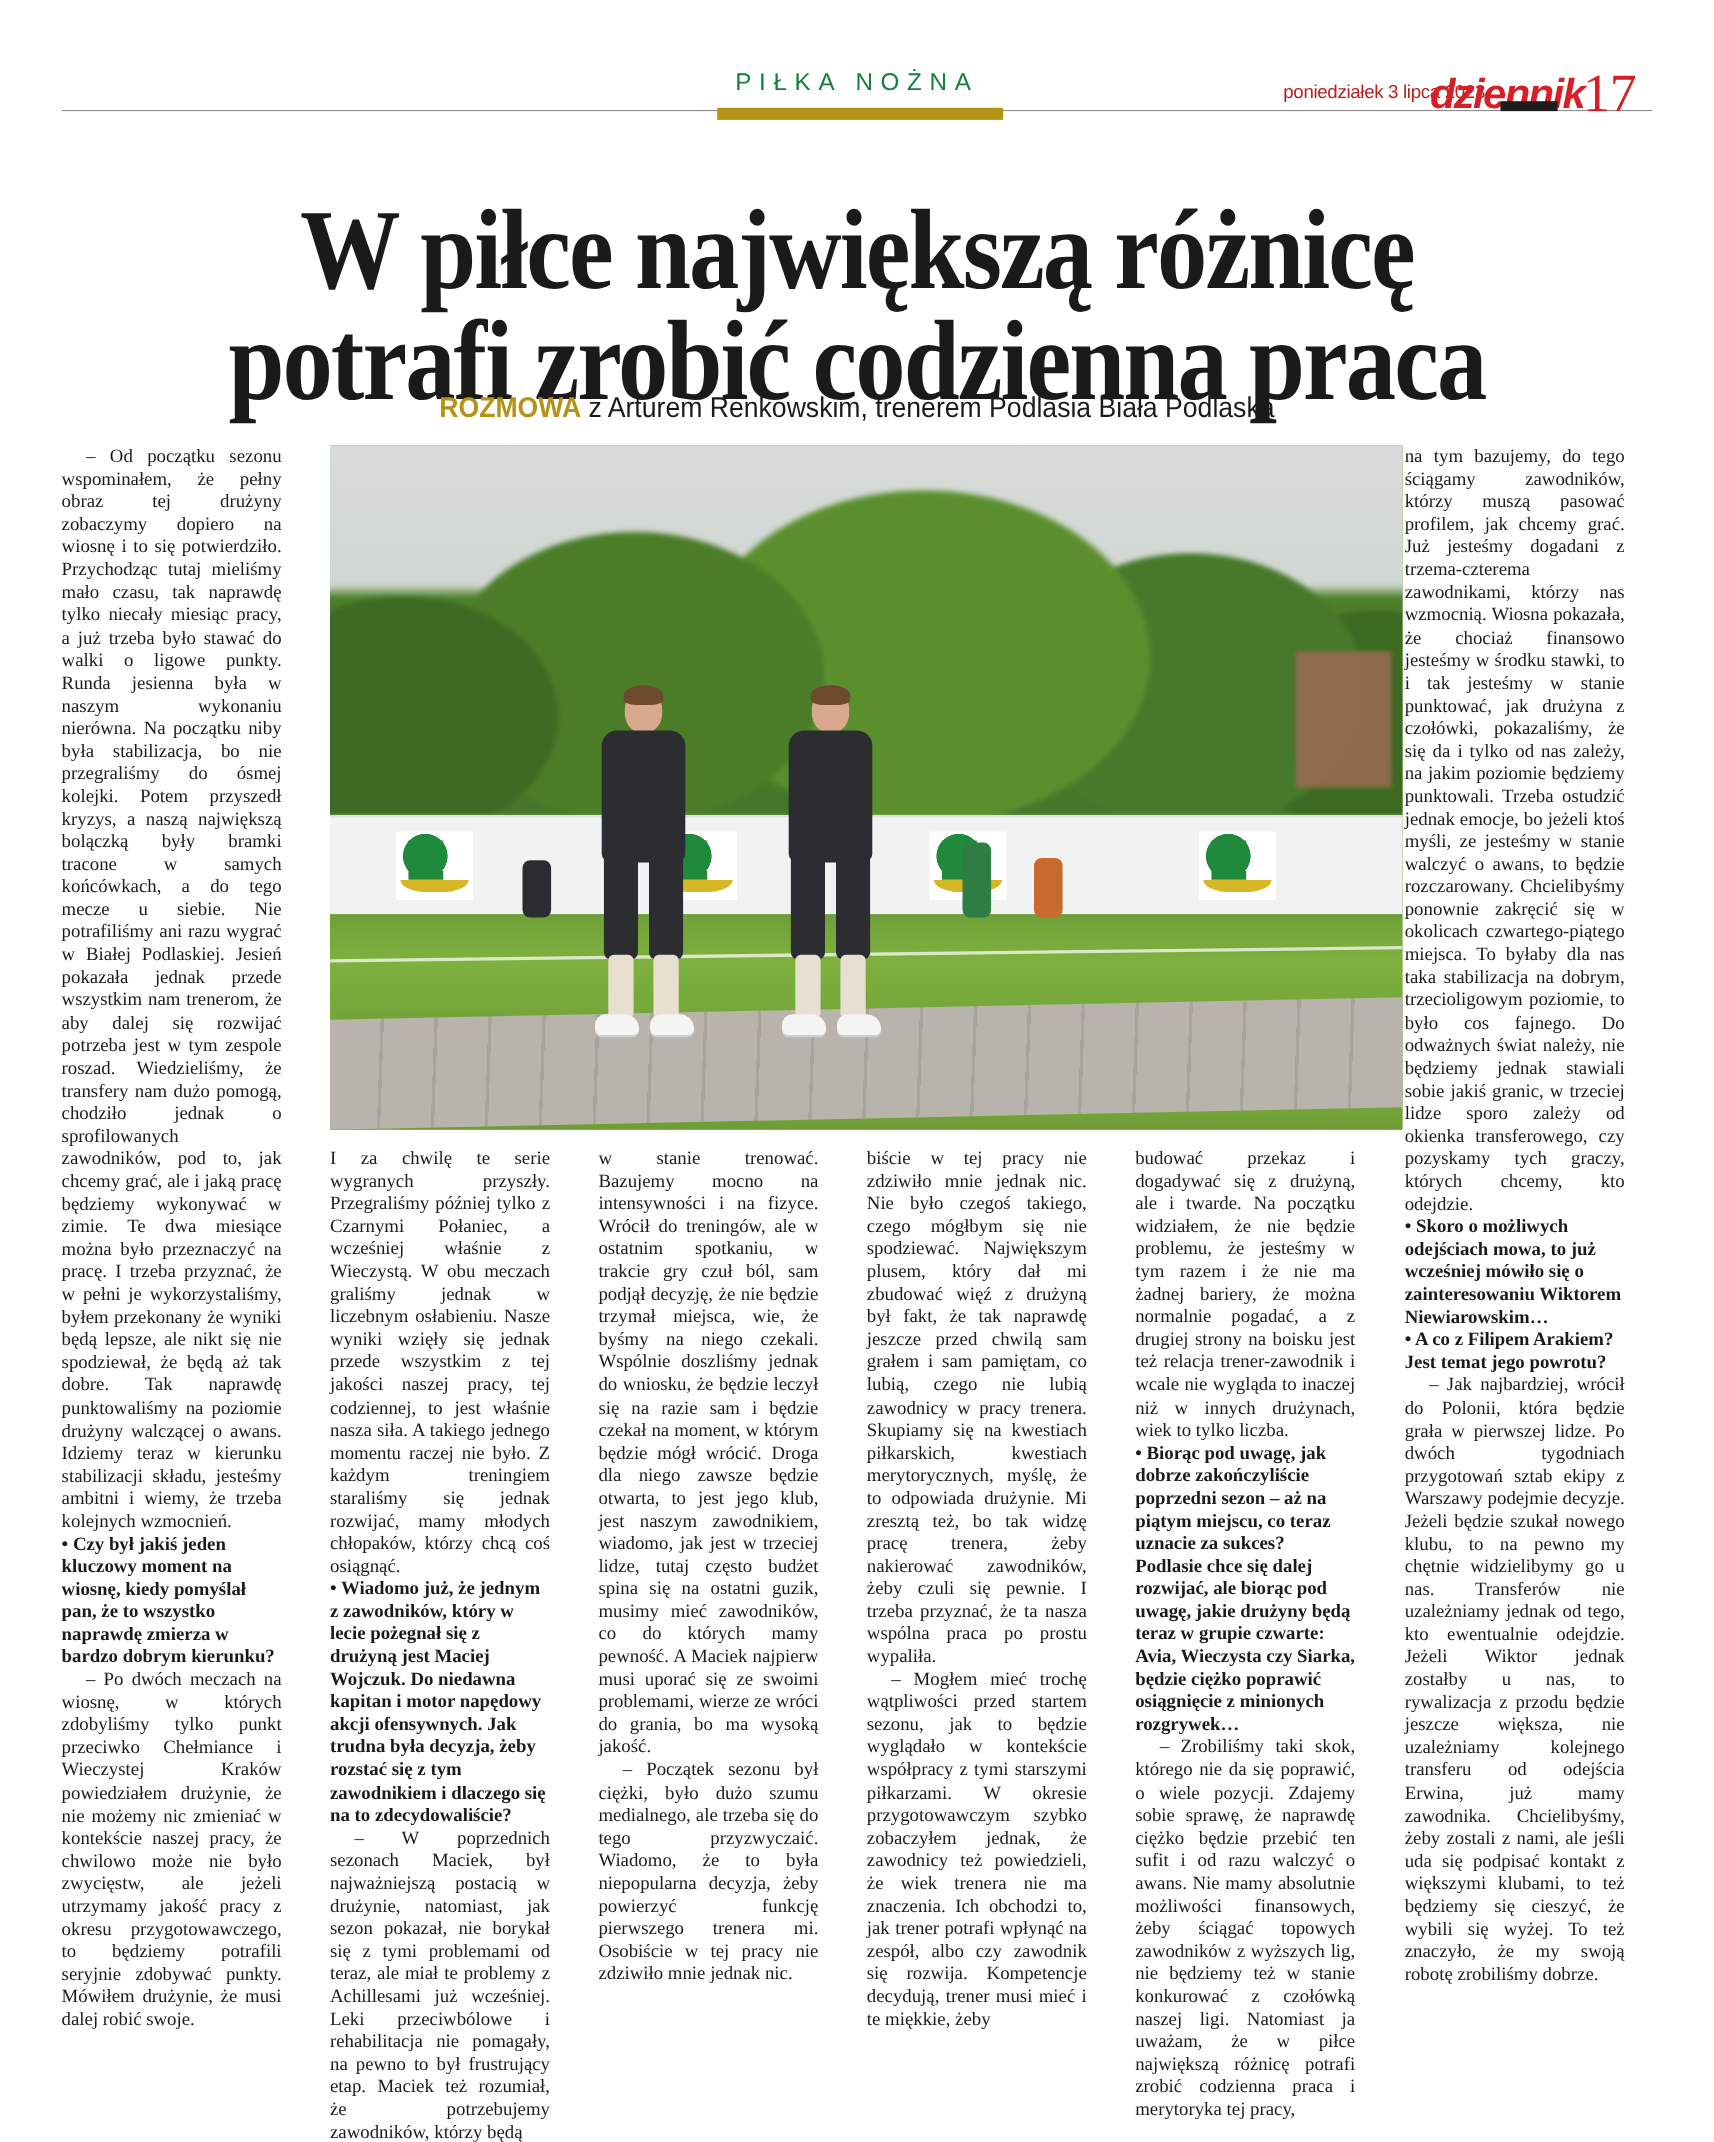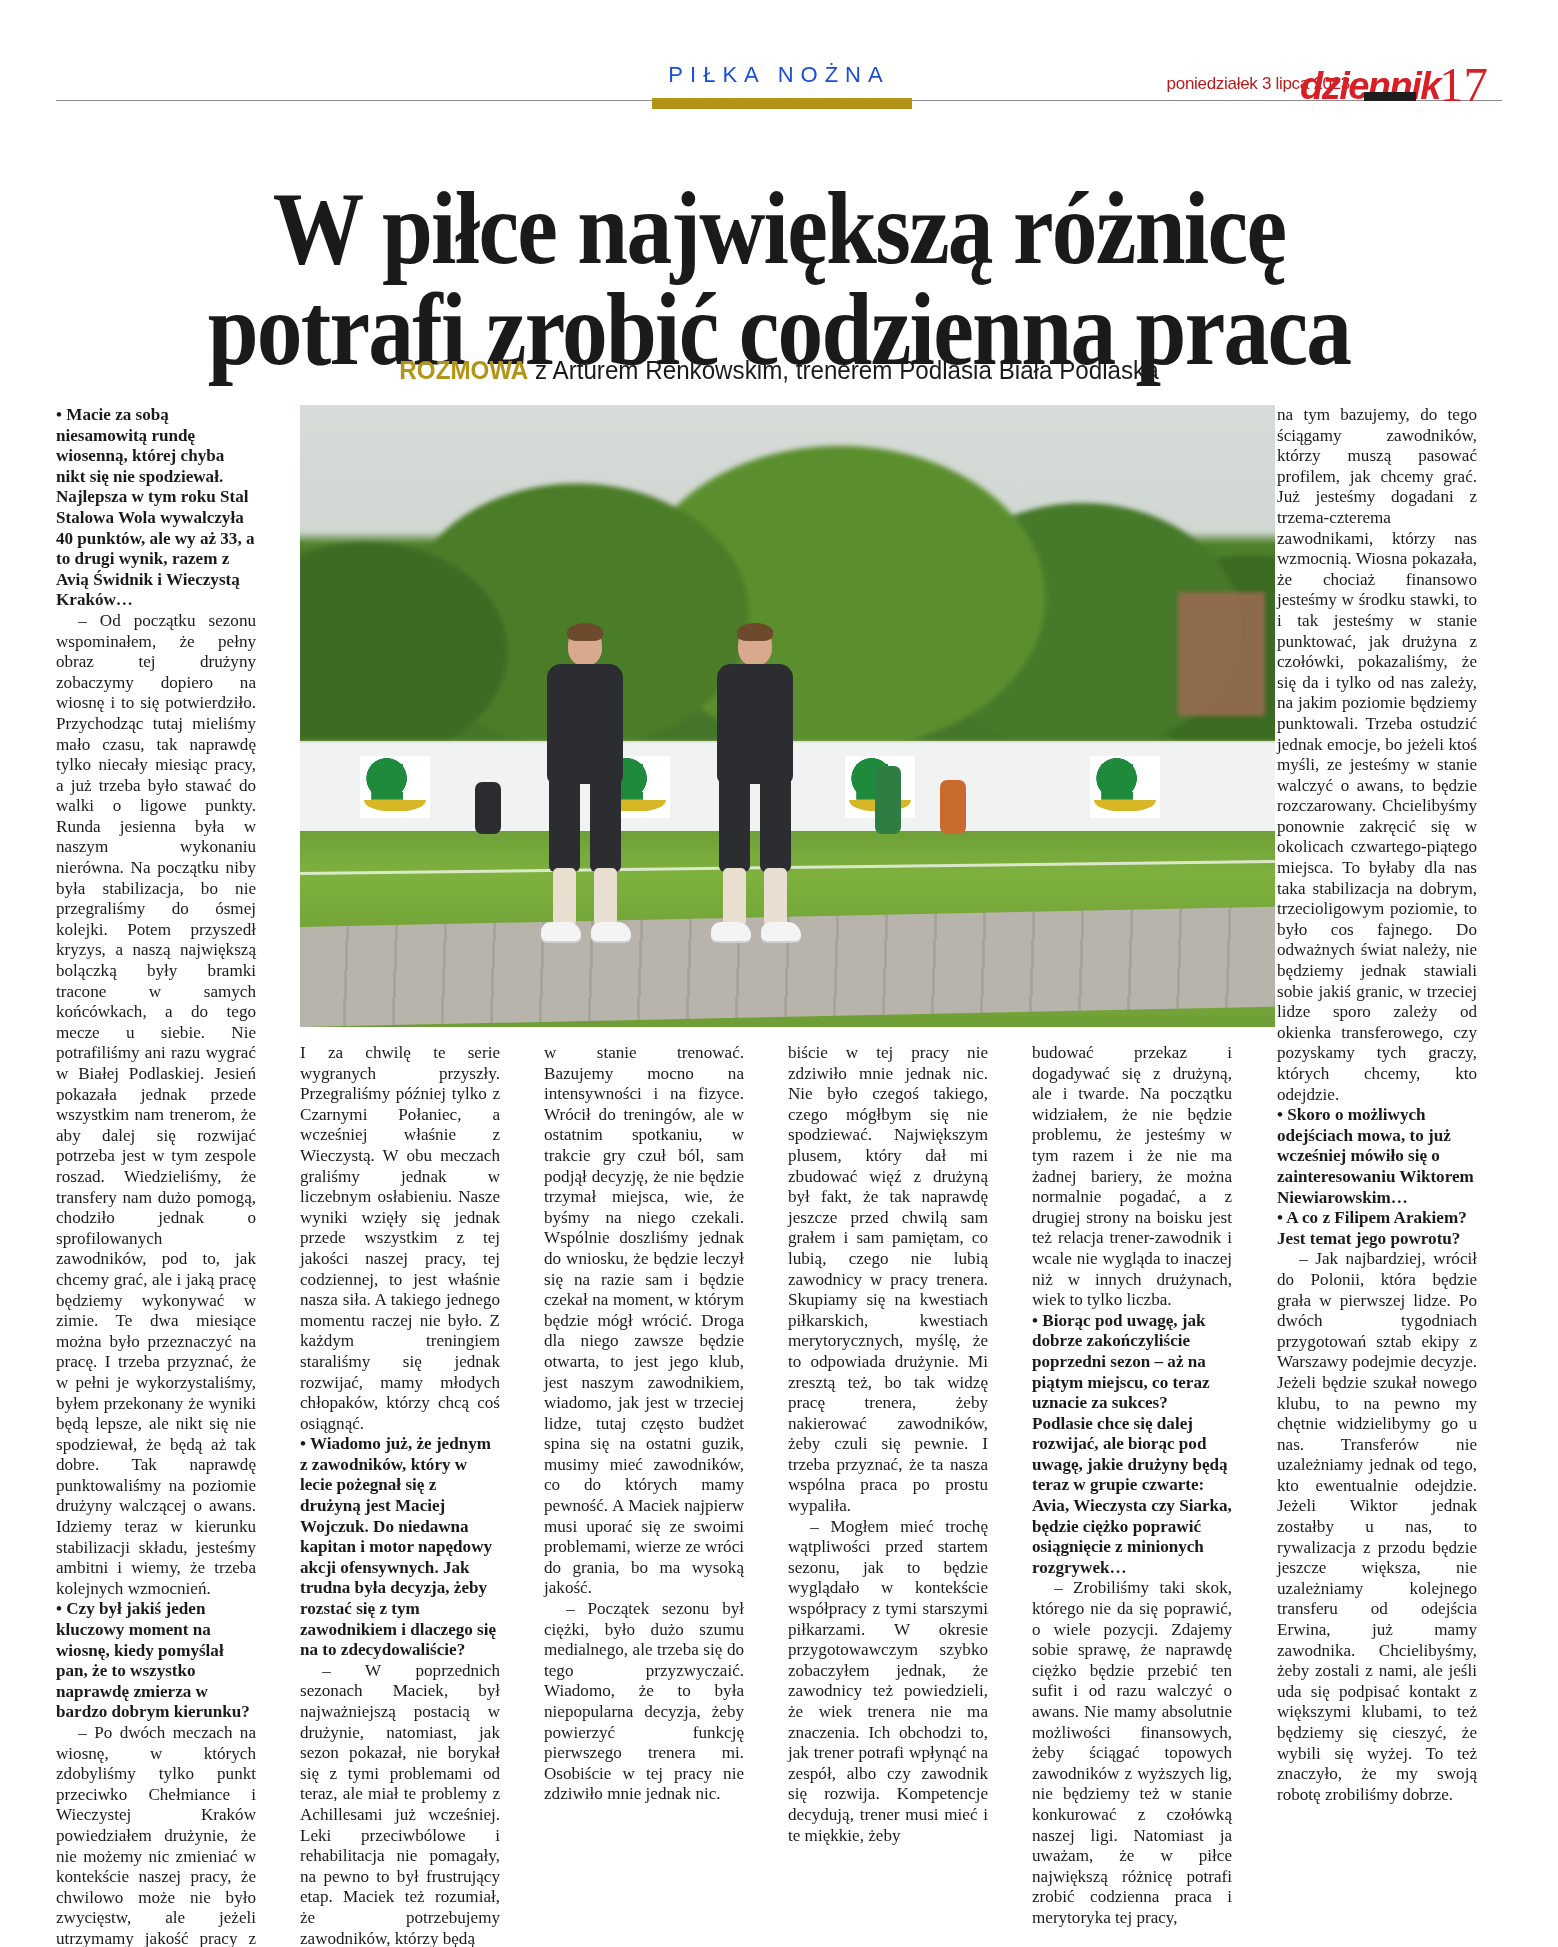--- a/index.html
+++ b/index.html
@@ -41,21 +41,21 @@
   }
   .kicker {
     position: absolute;
     left: 578px;
     top: 0px;
     width: 290px;
     text-align: center;
     font-family: "Liberation Sans", "DejaVu Sans", sans-serif;
     font-size: 22px;
     letter-spacing: 7px;
-    color: #1d4ed8;
+    color: #15803d;
     font-weight: 400;
     white-space: nowrap;
   }
   .kicker-bar {
     position: absolute;
     left: 596px;
     top: 36px;
     width: 260px;
     height: 11px;
     background: #b39416;
@@ -346,21 +346,20 @@
         <span class="legR"></span>
       <span class="shinL"></span>
         <span class="shinR"></span>
       <span class="shoeL"></span>
         <span class="shoeR"></span>
     </div>
 
   </div>
 
   <div class="col c1">
-      <p class="q">• Macie za sobą niesamowitą rundę wiosenną, której chyba nikt się nie spodziewał. Najlepsza w tym roku Stal Stalowa Wola wywalczyła 40 punktów, ale wy aż 33, a to drugi wynik, razem z Avią Świdnik i Wieczystą Kraków…</p>
       <p>– Od początku sezonu wspominałem, że pełny obraz tej drużyny zobaczymy dopiero na wiosnę i to się potwierdziło. Przychodząc tutaj mieliśmy mało czasu, tak naprawdę tylko niecały miesiąc pracy, a już trzeba było stawać do walki o ligowe punkty. Runda jesienna była w naszym wykonaniu nierówna. Na początku niby była stabilizacja, bo nie przegraliśmy do ósmej kolejki. Potem przyszedł kryzys, a naszą największą bolączką były bramki tracone w samych końcówkach, a do tego mecze u siebie. Nie potrafiliśmy ani razu wygrać w Białej Podlaskiej. Jesień pokazała jednak przede wszystkim nam trenerom, że aby dalej się rozwijać potrzeba jest w tym zespole roszad. Wiedzieliśmy, że transfery nam dużo pomogą, chodziło jednak o sprofilowanych zawodników, pod to, jak chcemy grać, ale i jaką pracę będziemy wykonywać w zimie. Te dwa miesiące można było przeznaczyć na pracę. I trzeba przyznać, że w pełni je wykorzystaliśmy, byłem przekonany że wyniki będą lepsze, ale nikt się nie spodziewał, że będą aż tak dobre. Tak naprawdę punktowaliśmy na poziomie drużyny walczącej o awans. Idziemy teraz w kierunku stabilizacji składu, jesteśmy ambitni i wiemy, że trzeba kolejnych wzmocnień.</p>
       <p class="q">• Czy był jakiś jeden kluczowy moment na wiosnę, kiedy pomyślał pan, że to wszystko naprawdę zmierza w bardzo dobrym kierunku?</p>
       <p>– Po dwóch meczach na wiosnę, w których zdobyliśmy tylko punkt przeciwko Chełmiance i Wieczystej Kraków powiedziałem drużynie, że nie możemy nic zmieniać w kontekście naszej pracy, że chwilowo może nie było zwycięstw, ale jeżeli utrzymamy jakość pracy z okresu przygotowawczego, to będziemy potrafili seryjnie zdobywać punkty. Mówiłem drużynie, że musi dalej robić swoje.</p>
     </div>
   <div class="col c2">
       <p class="noind">I za chwilę te serie wygranych przyszły. Przegraliśmy później tylko z Czarnymi Połaniec, a wcześniej właśnie z Wieczystą. W obu meczach graliśmy jednak w liczebnym osłabieniu. Nasze wyniki wzięły się jednak przede wszystkim z tej jakości naszej pracy, tej codziennej, to jest właśnie nasza siła. A takiego jednego momentu raczej nie było. Z każdym treningiem staraliśmy się jednak rozwijać, mamy młodych chłopaków, którzy chcą coś osiągnąć.</p>
       <p class="q">• Wiadomo już, że jednym z zawodników, który w lecie pożegnał się z drużyną jest Maciej Wojczuk. Do niedawna kapitan i motor napędowy akcji ofensywnych. Jak trudna była decyzja, żeby rozstać się z tym zawodnikiem i dlaczego się na to zdecydowaliście?</p>
       <p>– W poprzednich sezonach Maciek, był najważniejszą postacią w drużynie, natomiast, jak sezon pokazał, nie borykał się z tymi problemami od teraz, ale miał te problemy z Achillesami już wcześniej. Leki przeciwbólowe i rehabilitacja nie pomagały, na pewno to był frustrujący etap. Maciek też rozumiał, że potrzebujemy zawodników, którzy będą</p>
     </div>
   <div class="col c3">

